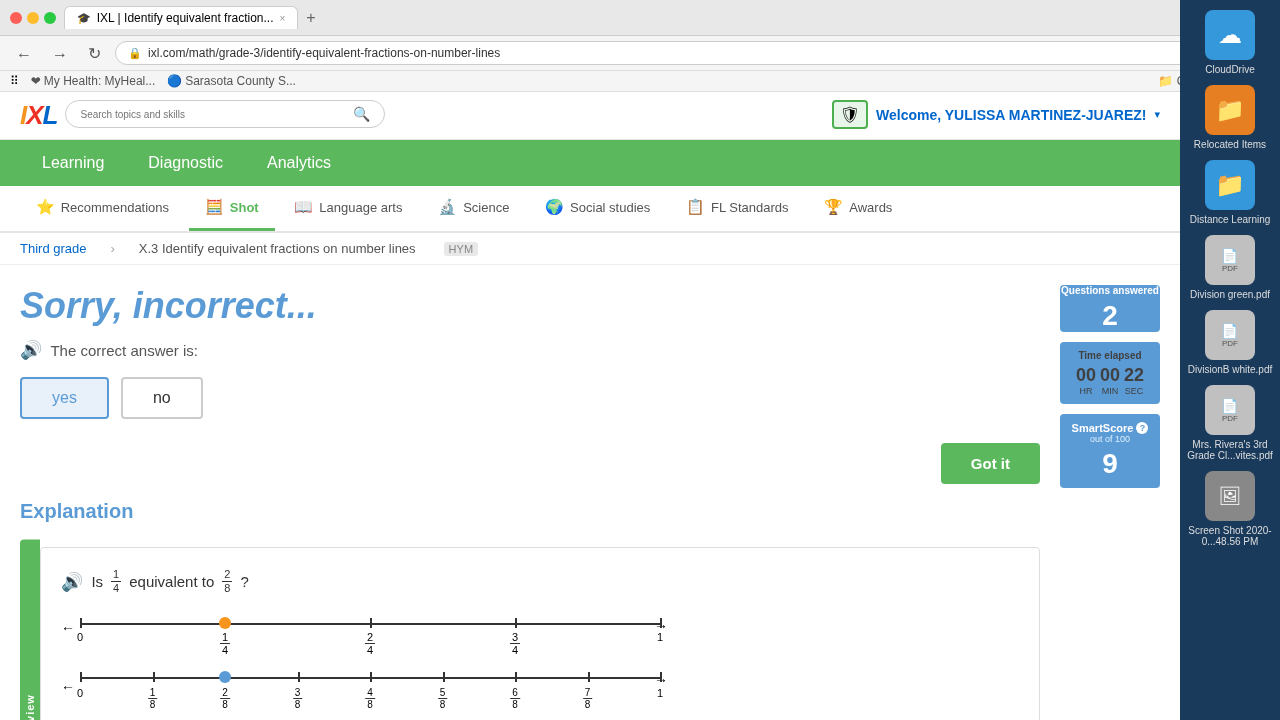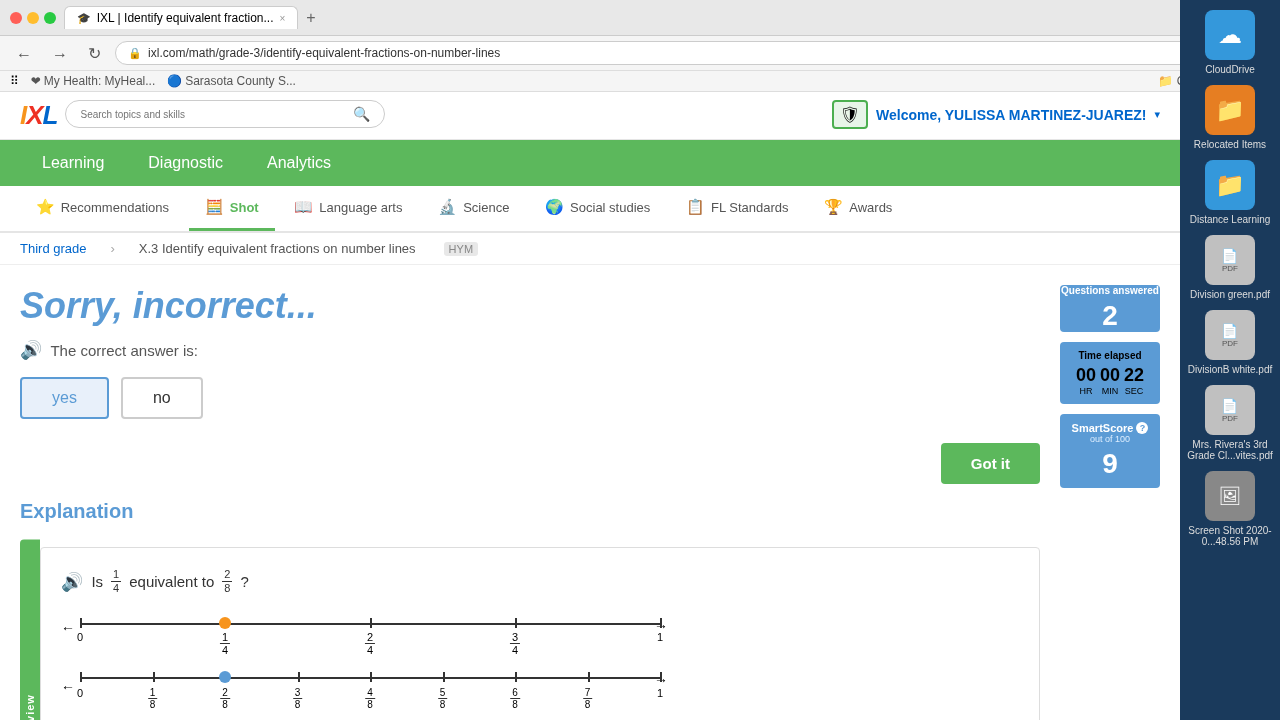--- a/index.html
+++ b/index.html
@@ -292,21 +292,21 @@
     .stat-box {
       background: #5b9bd5;
       color: #fff;
       text-align: center;
       border-radius: 4px;
     }
     .stat-label { font-size: 10px; font-weight: bold; margin-bottom: 4px; }
     .stat-value { font-size: 28px; font-weight: bold; }
     .time-box {
       background: #5b9bd5;
-      color: #000000;
+      color: #404040;
       text-align: center;
       border-radius: 4px;
       padding: 8px;
     }
     .time-row { display: flex; justify-content: center; gap: 4px; margin-top: 4px; }
     .time-part { text-align: center; }
     .time-num { font-size: 18px; font-weight: bold; }
     .time-unit { font-size: 9px; }
     .smart-score-box {
       background: #5b9bd5;

